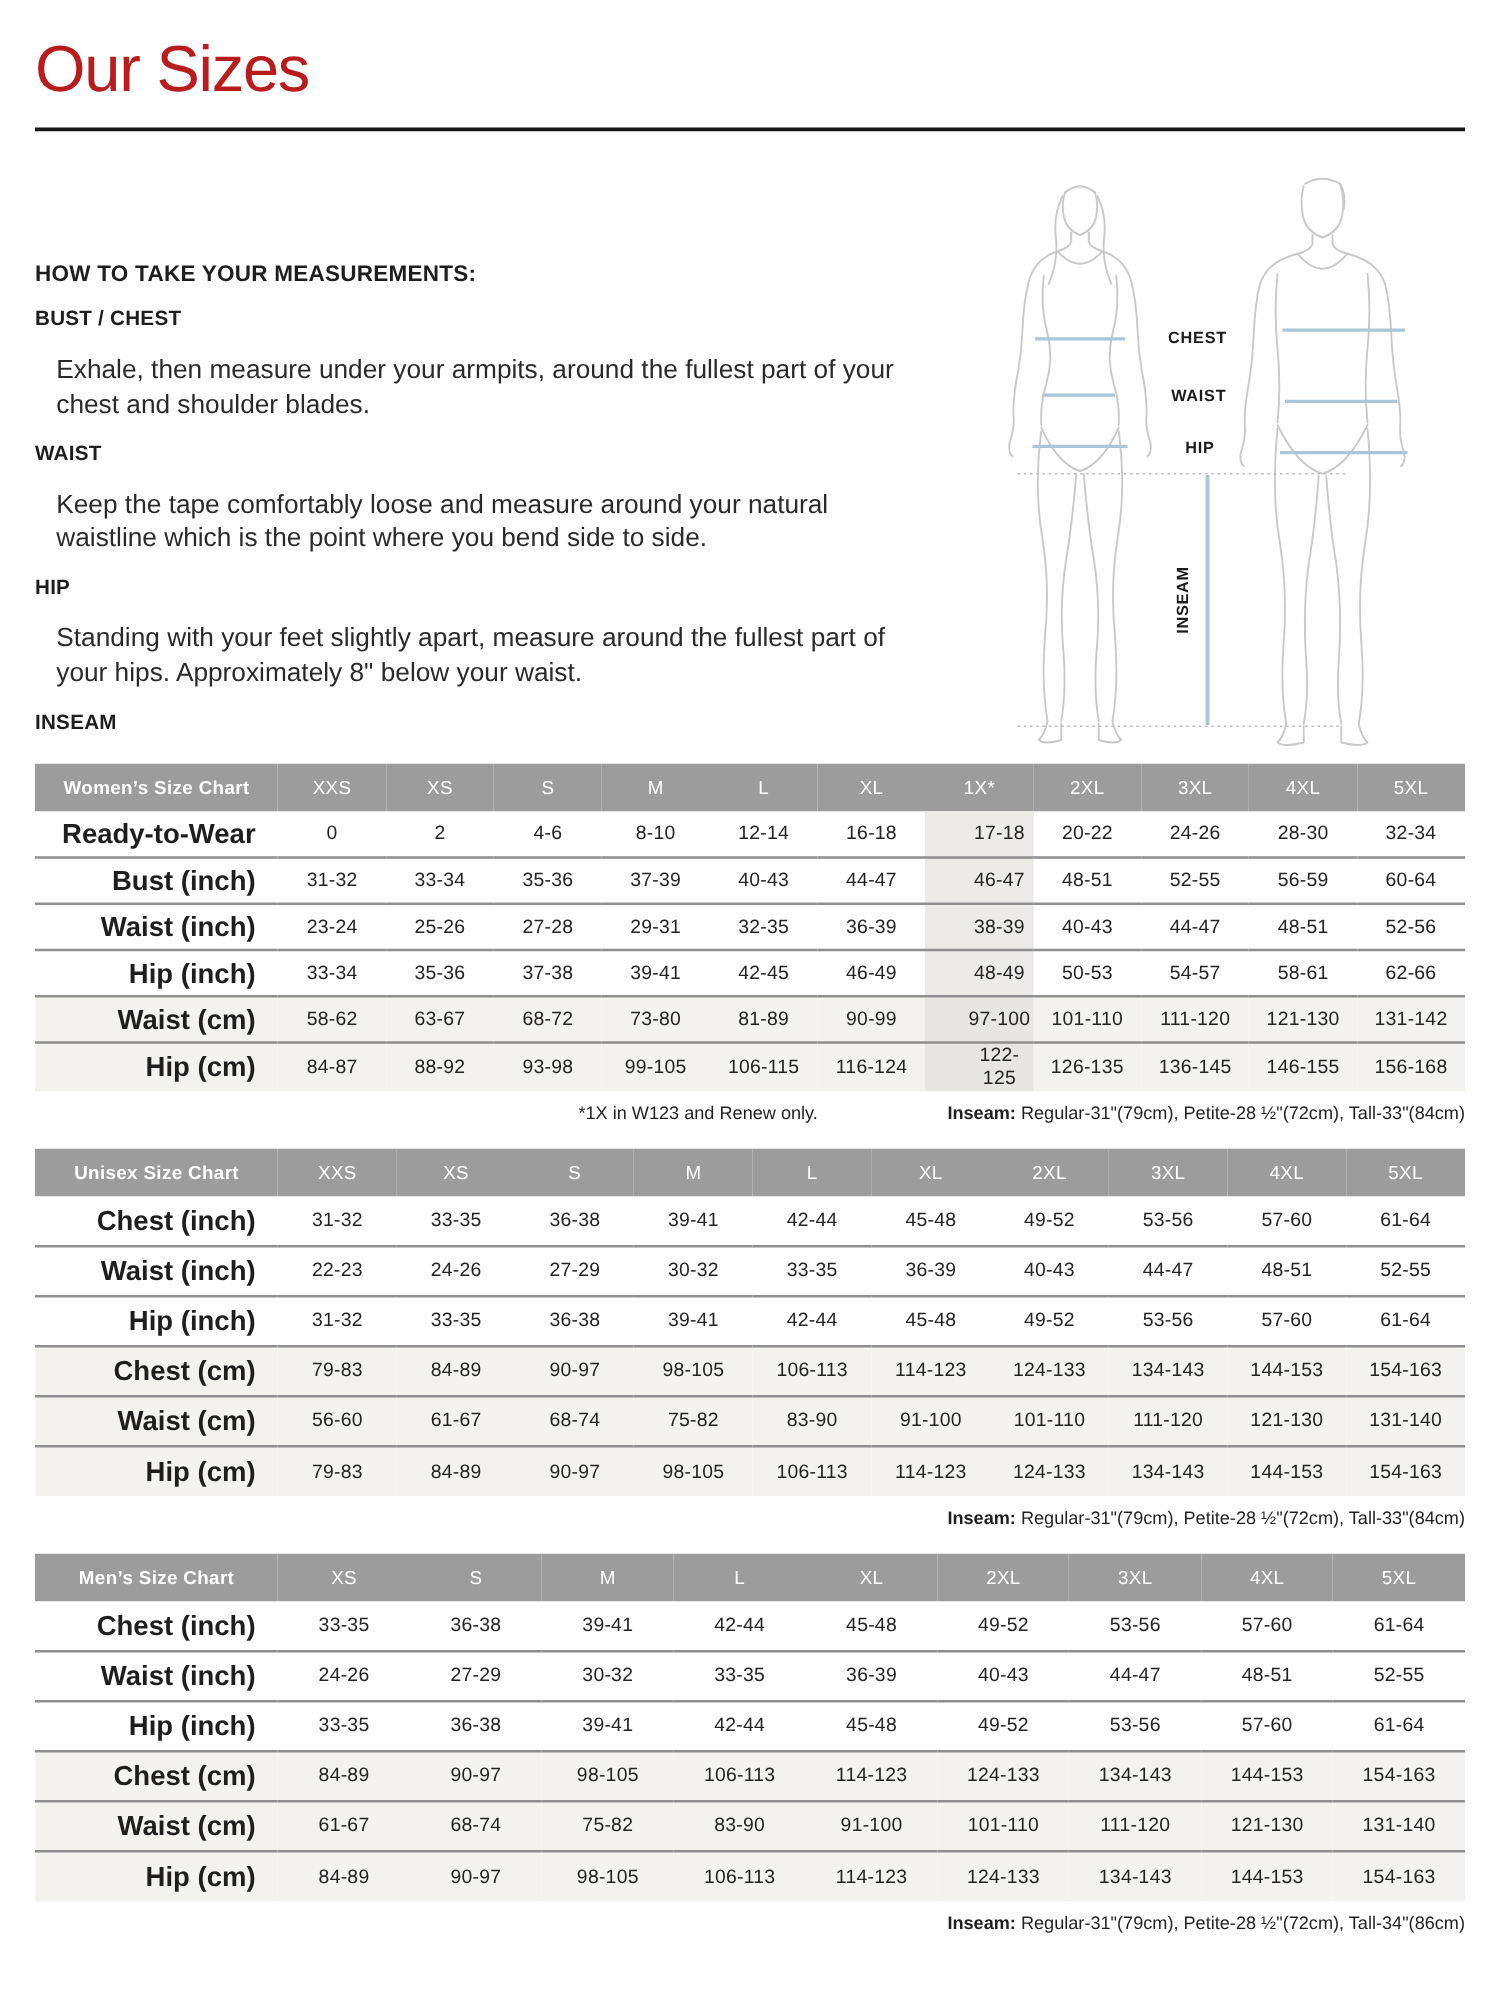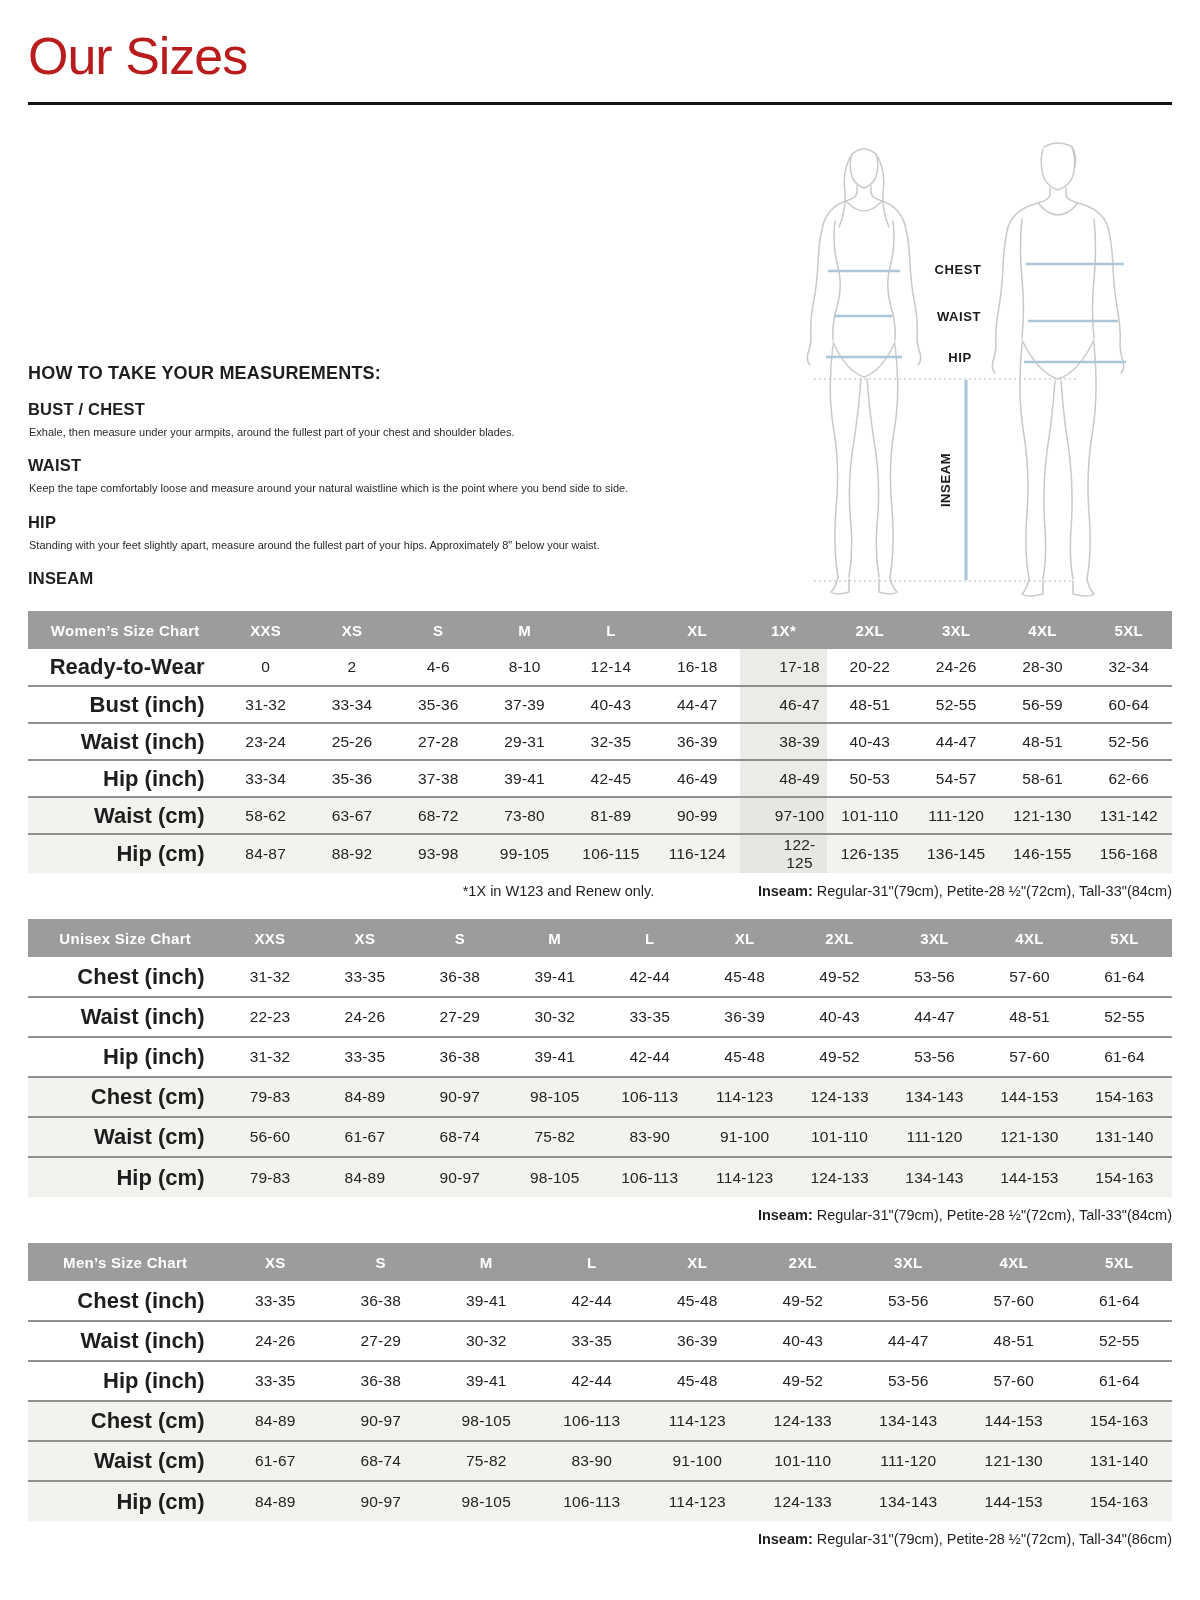--- a/index.html
+++ b/index.html
@@ -42,23 +42,23 @@
     letter-spacing:.2px;
   }
   .sec{margin-bottom:17px;}
   .sec-title{
     font-size:16.5px;
     font-weight:800;
     margin:0 0 6px 0;
     letter-spacing:.2px;
   }
   .sec-body{
-    font-size:11px;
+    font-size:21px;
     line-height:1.3;
-    margin:1px;
+    margin:17px;
     color:#2a2a2a;
     max-width:720px;
   }
   .figure{flex:1;position:relative;}
   .figure svg{display:block;margin-top:4px;}
   .sil{fill:none;stroke:var(--outline);stroke-width:1.5;stroke-linecap:round;stroke-linejoin:round;}
   .mline{stroke:var(--measure-line);stroke-width:2.6;}
   .vline{stroke:var(--measure-line);stroke-width:3.2;}
   .dotline{stroke:var(--dotted);stroke-width:1.2;stroke-dasharray:2 3;fill:none;}
   .fig-label{
@@ -72,21 +72,21 @@
   
   .table-block{margin-top:6px;}
   table.size-table{
     width:100%;
     border-collapse:collapse;
     table-layout:fixed;
   }
   table.size-table thead th{
     background:var(--header-bg);
     color:#fff;
-    font-weight:700;
+    font-weight:400;
     font-size:15px;
     height:38px;
     letter-spacing:.3px;
   }
   table.size-table thead th.tbl-title{
     font-size:15px;
     font-weight:600;
   }
   table.size-table tbody td{
     height:37px;

